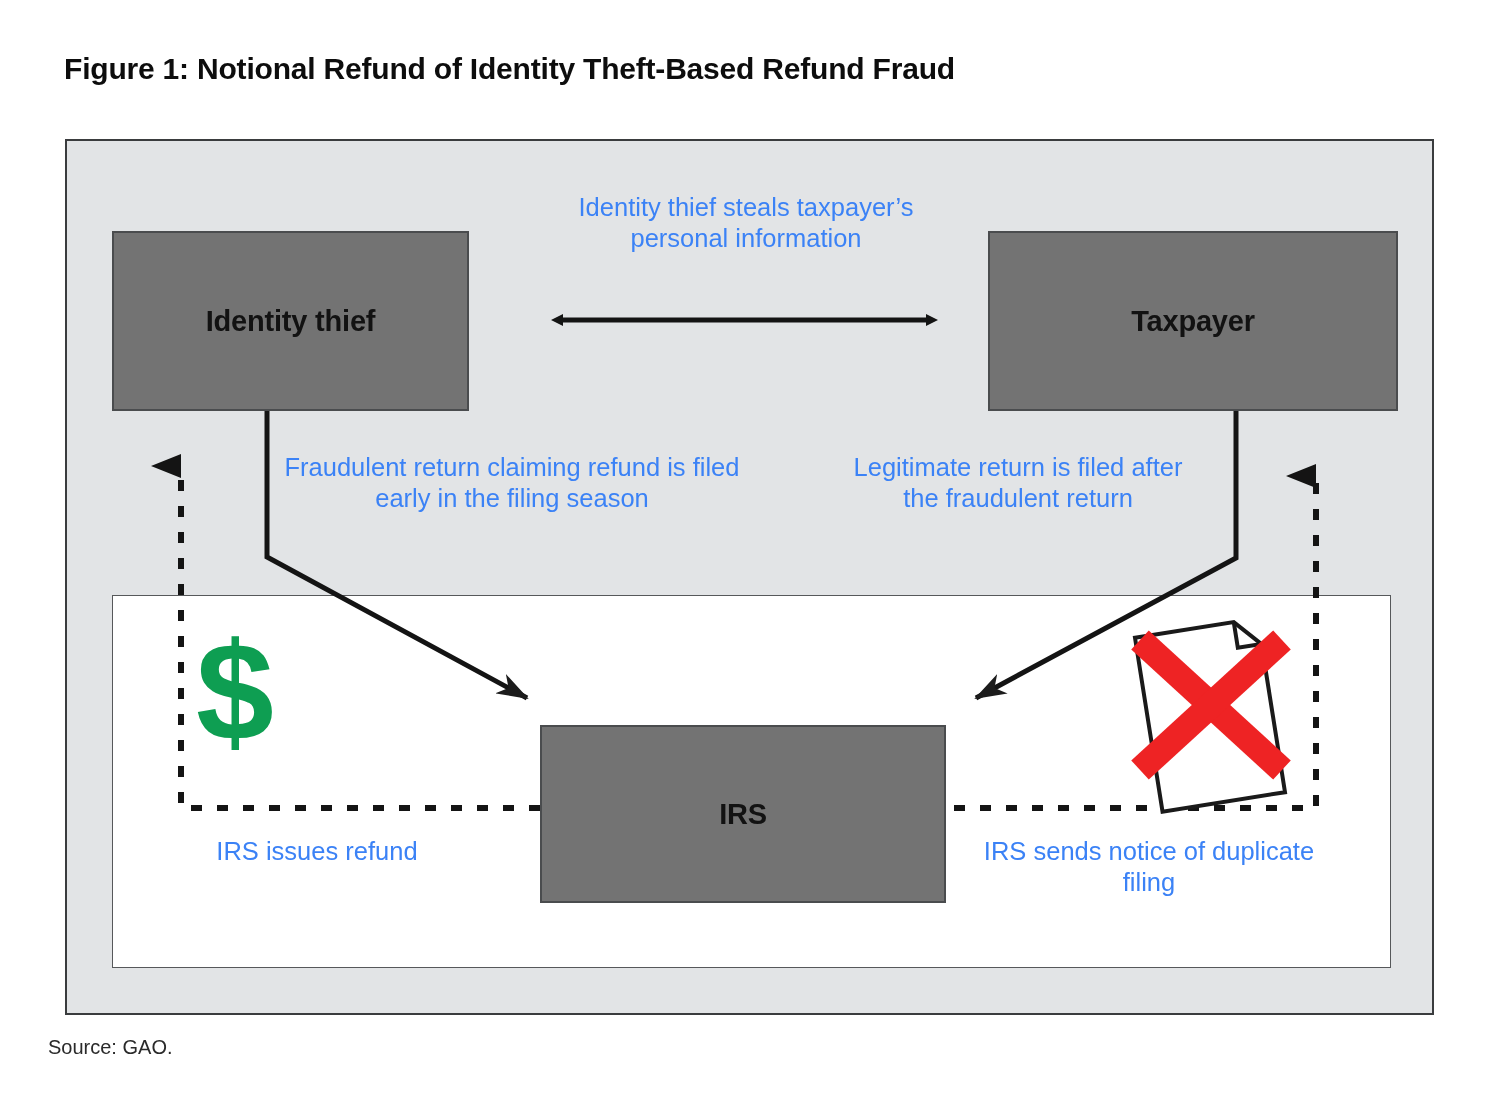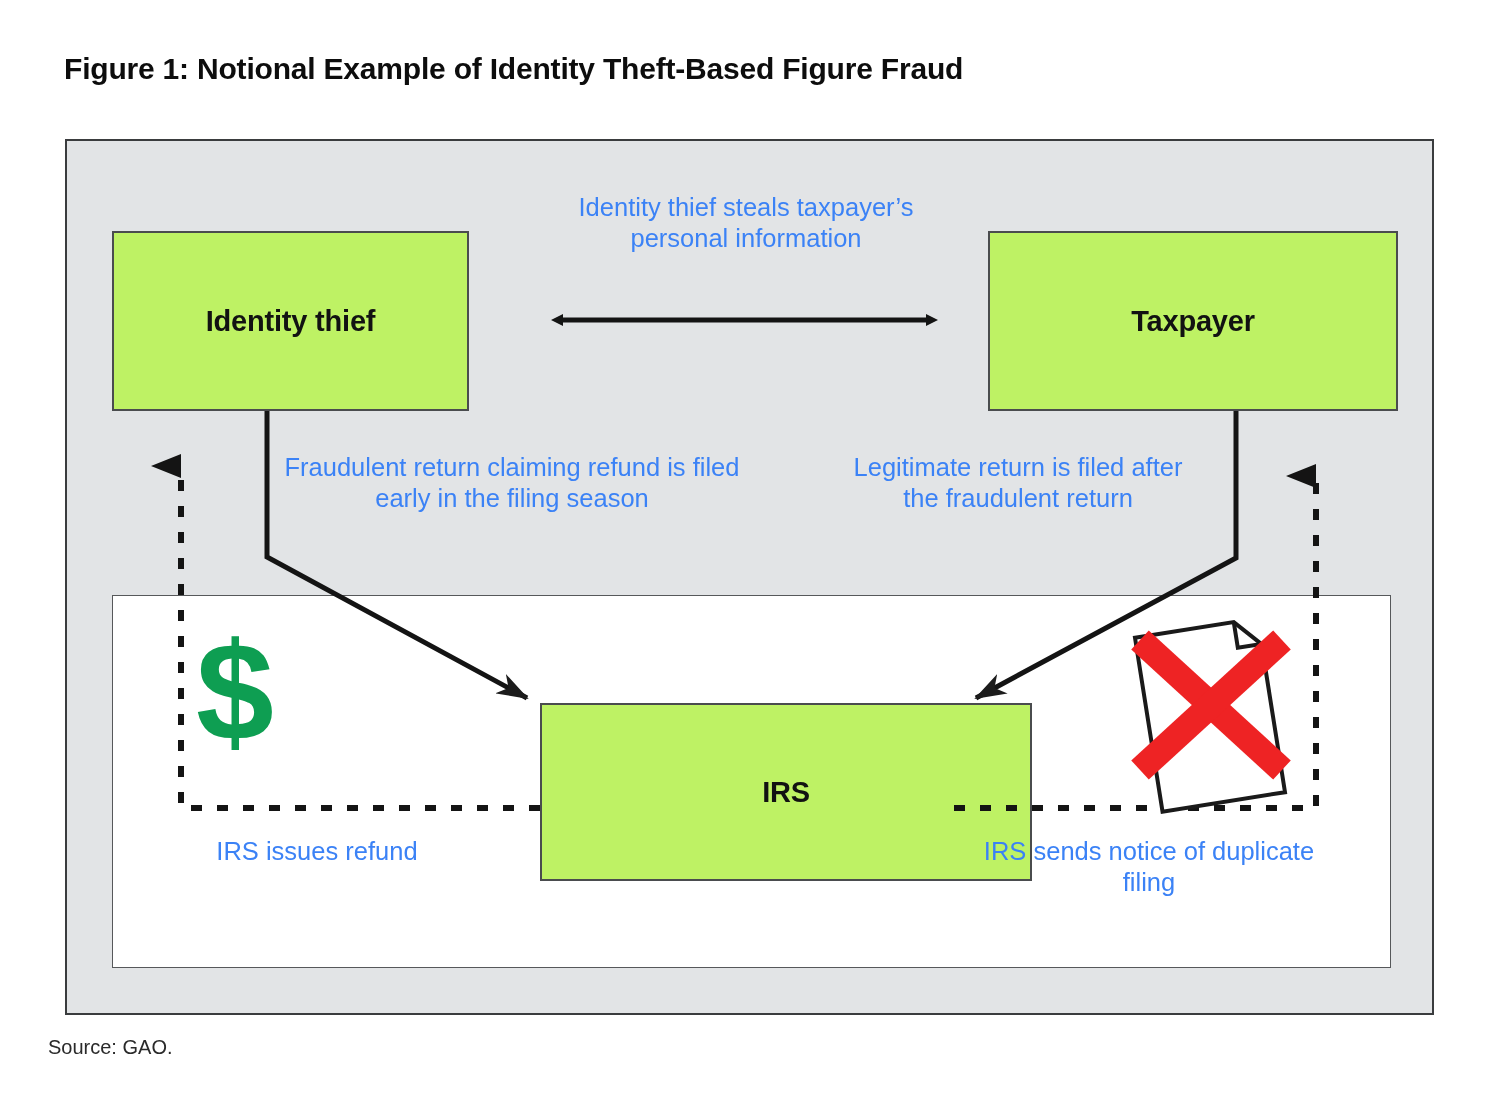--- a/index.html
+++ b/index.html
@@ -36,21 +36,21 @@
     left: 65px;
     top: 139px;
     width: 1369px;
     height: 876px;
     background: #e2e4e6;
     border: 2px solid #3a3c3e;
     box-sizing: border-box;
   }
   .node-box {
     position: absolute;
-    background: #bef264;
+    background: #737373;
     border: 2px solid #4a4c4e;
     box-sizing: border-box;
     display: flex;
     align-items: center;
     justify-content: center;
   }
   .node-label {
     font-size: 29px;
     font-weight: bold;
     color: #121212;
@@ -74,22 +74,22 @@
     left: 112px;
     top: 595px;
     width: 1279px;
     height: 373px;
     background: #ffffff;
     border: 1.5px solid #56585a;
     box-sizing: border-box;
   }
   #irs-box {
     left: 540px;
-    top: 703px;
-    width: 492px;
+    top: 725px;
+    width: 406px;
     height: 178px;
   }
   .caption {
     position: absolute;
     text-align: center;
     font-size: 25.5px;
     line-height: 1.20;
     color: #3b82f6;
   }
   .caption.italic {
@@ -142,21 +142,21 @@
     top: 1036px;
     font-size: 20px;
     color: #2a2a2a;
   }
 </style>
 </head>
 <body>
 
 <div id="page">
 
-  <div class="fig-title">Figure 1: Notional Example of Identity Theft-Based Figure Fraud</div>
+  <div class="fig-title">Figure 1: Notional Refund of Identity Theft-Based Refund Fraud</div>
 
   <div class="outer-frame"></div>
 
   <div class="node-box" id="thief-box">
     <span class="node-label">Identity thief</span>
   </div>
 
   <div class="node-box" id="taxpayer-box">
     <span class="node-label">Taxpayer</span>
   </div>

